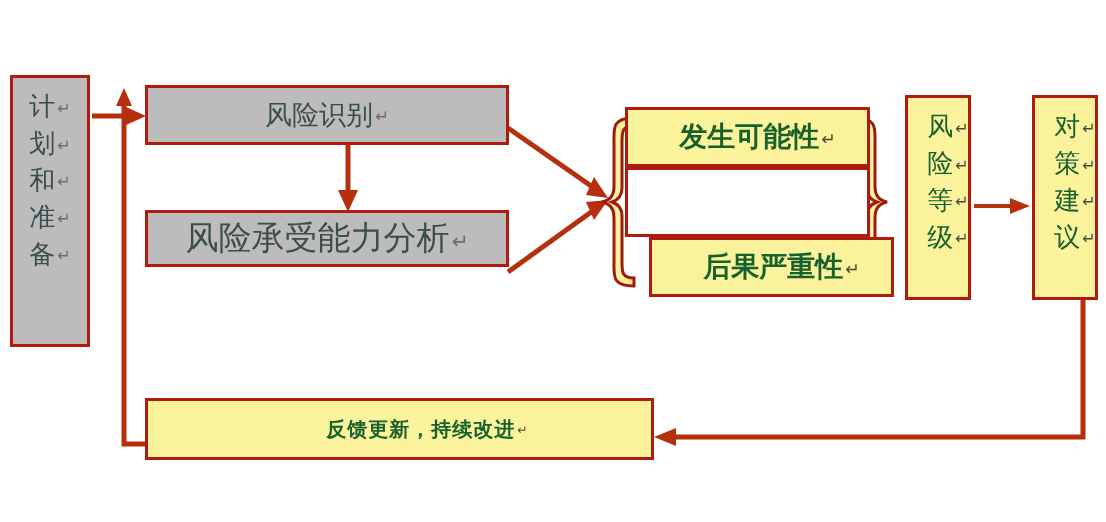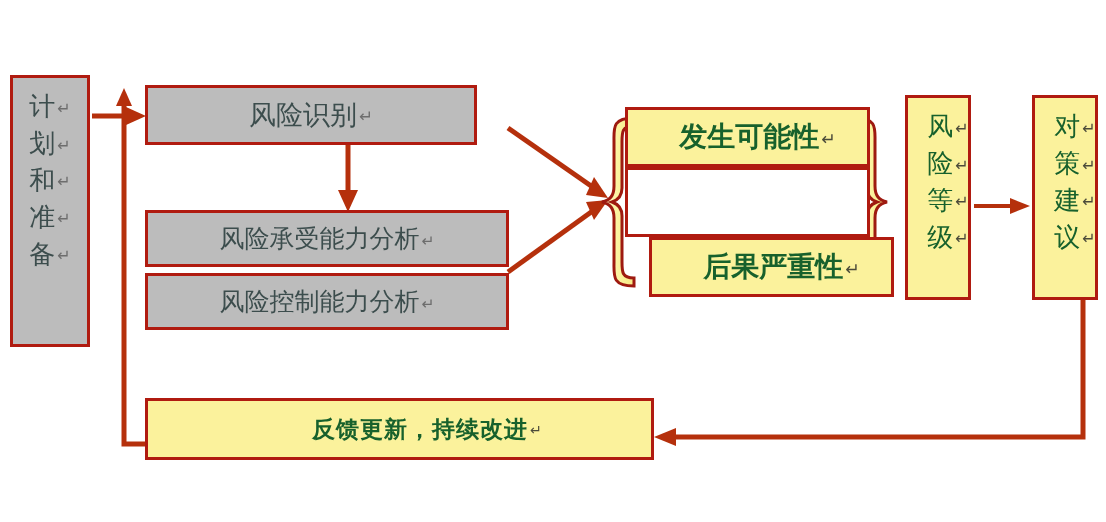--- a/index.html
+++ b/index.html
@@ -36,23 +36,23 @@
     padding-left: 20px;
   }
   .box .txt {
     display: block;
     line-height: 1.05;
     white-space: pre;
   }
 
   
   .t-risk-ident   { font-size: 27px; }
-  .t-analysis     { font-size: 25px; }
+  .t-analysis     { font-size: 33px; }
   .t-yellow-mid   { font-size: 28px; font-weight: bold; }
-  .t-feedback     { font-size: 23px; font-weight: bold; letter-spacing: 1px; margin-left: 36px; }
+  .t-feedback     { font-size: 20px; font-weight: bold; letter-spacing: 1px; margin-left: 36px; }
 
   
   .vert {
     flex-direction: column;
     justify-content: flex-start;
     padding-top: 10px;
   }
   .vert .txt {
     font-size: 26px;
     line-height: 1.42;
@@ -168,31 +168,28 @@
   </svg>
 
   <div class="box gray vert" style="left:10px; top:75px; width:80px; height:272px;">
     <span class="txt"><span>计</span><span class="pil">↵</span></span>
     <span class="txt"><span>划</span><span class="pil">↵</span></span>
     <span class="txt"><span>和</span><span class="pil">↵</span></span>
     <span class="txt"><span>准</span><span class="pil">↵</span></span>
     <span class="txt"><span>备</span><span class="pil">↵</span></span>
   </div>
 
-  <div class="box gray" style="left:145px; top:85px; width:332px; height:60px;text-align:right;">
+  <div class="box gray" style="left:145px; top:85px; width:364px; height:60px;text-align:right;">
     <span class="txt t-risk-ident"><span>风险识别</span><span class="pil">↵</span></span>
   </div>
 
   <div class="box gray" style="left:145px; top:210px; width:364px; height:57px;">
     <span class="txt t-analysis"><span>风险承受能力分析</span><span class="pil">↵</span></span>
   </div>
 
-  <div class="box gray" style="left:145px; top:273px; width:364px; height:57px;">
-    <span class="txt t-analysis"><span>风险控制能力分析</span><span class="pil">↵</span></span>
-  </div>
 
   <div class="box yellow" style="left:625px; top:107px; width:245px; height:60px;">
     <span class="txt t-yellow-mid"><span>发生可能性</span><span class="pil">↵</span></span>
   </div>
 
   <div class="box" style="left:625px; top:167px; width:245px; height:70px; background:#ffffff;">
     <span class="txt"></span>
   </div>
 
   <div class="box yellow" style="left:625px; top:237px; width:245px; height:60px;margin-left:24px;">

